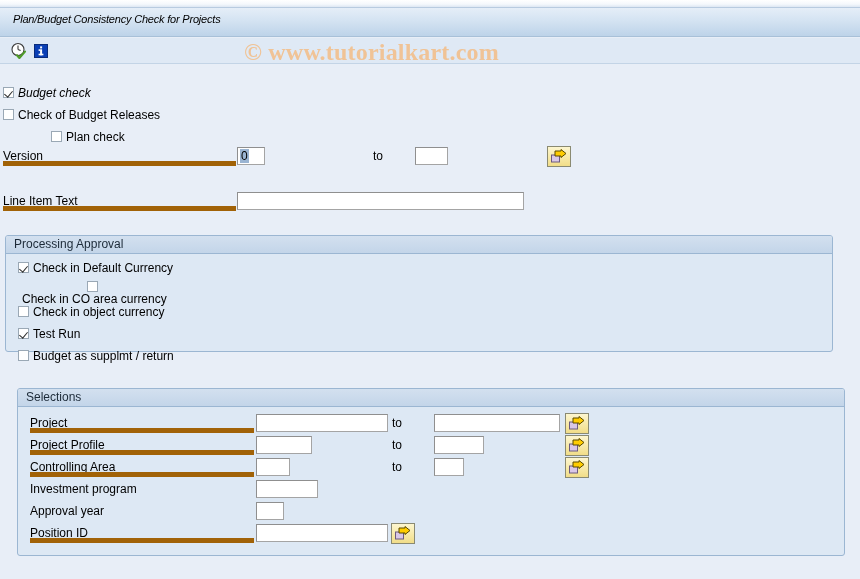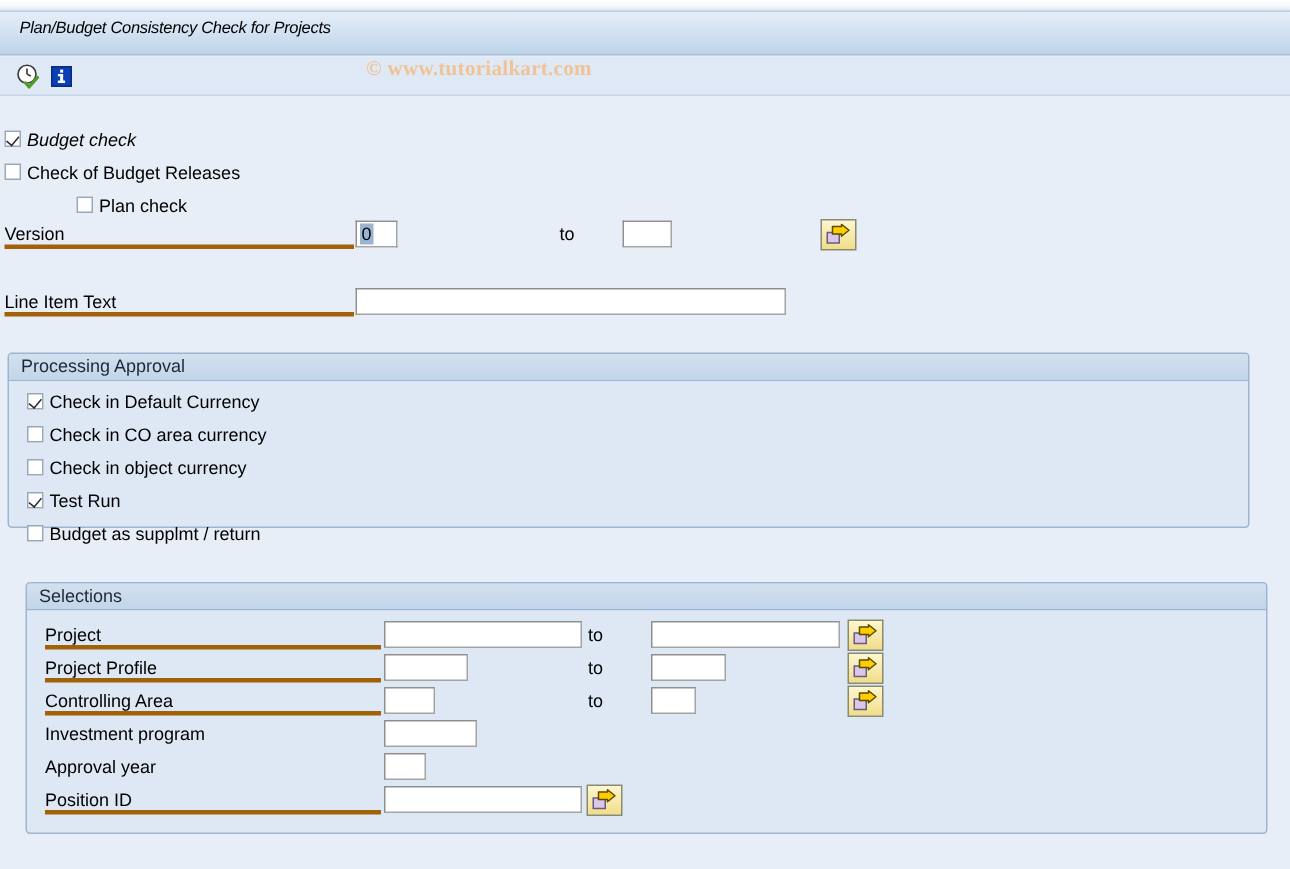--- a/index.html
+++ b/index.html
@@ -67,21 +67,21 @@
     width: 18px; height: 18px;
     cursor: pointer;
   }
   .tb-icon.execute { left: 10px; }
   .tb-icon.info    { left: 32px; }
 
   .watermark {
     position: absolute;
     left: 244px; top: 39px;
     font-family: "Liberation Serif", serif;
-    font-size: 14px;
+    font-size: 24px;
     font-weight: bold;
     color: #f0c396;
     white-space: nowrap;
     letter-spacing: 0.2px;
   }
 
   
   .content {
     position: absolute;
     left: 0; top: 65px;
@@ -121,21 +121,21 @@
     font-size: 12px;
     color: #000;
     line-height: 14px;
   }
 
   
   .lbl {
     position: absolute;
     font-size: 12px;
     color: #000;
-    border-bottom: 3px solid #a16207;
+    border-bottom: 5px solid #a16207;
     box-sizing: border-box;
     height: 18px;
     line-height: 17px;
     white-space: nowrap;
     overflow: hidden;
   }
   .lbl.noline { border-bottom: none; }
 
   .txt {
     position: absolute;
@@ -264,21 +264,21 @@
   <div class="lbl" style="left:3px; top:128px; width:233px;">Line Item Text</div>
   <div class="inp" style="left:237px; top:127px; width:287px;"></div>
 
   <div class="group" style="top:170px; height:117px;">
     <div class="group-header">Processing Approval</div>
     <div class="group-body" style="height:72px;">
       <div class="chk-row" style="left:12px; top:5px;">
         <span class="chkbox checked"></span>
         <span class="chk-label">Check in Default Currency</span>
       </div>
-      <div class="chk-row" style="left:12px; top:27px;">
+      <div class="chk-row" style="left:12px; top:27px;flex-direction:column;">
         <span class="chkbox"></span>
         <span class="chk-label">Check in CO area currency</span>
       </div>
       <div class="chk-row" style="left:12px; top:49px;">
         <span class="chkbox"></span>
         <span class="chk-label">Check in object currency</span>
       </div>
       <div class="chk-row" style="left:12px; top:71px;">
         <span class="chkbox checked"></span>
         <span class="chk-label">Test Run</span>

